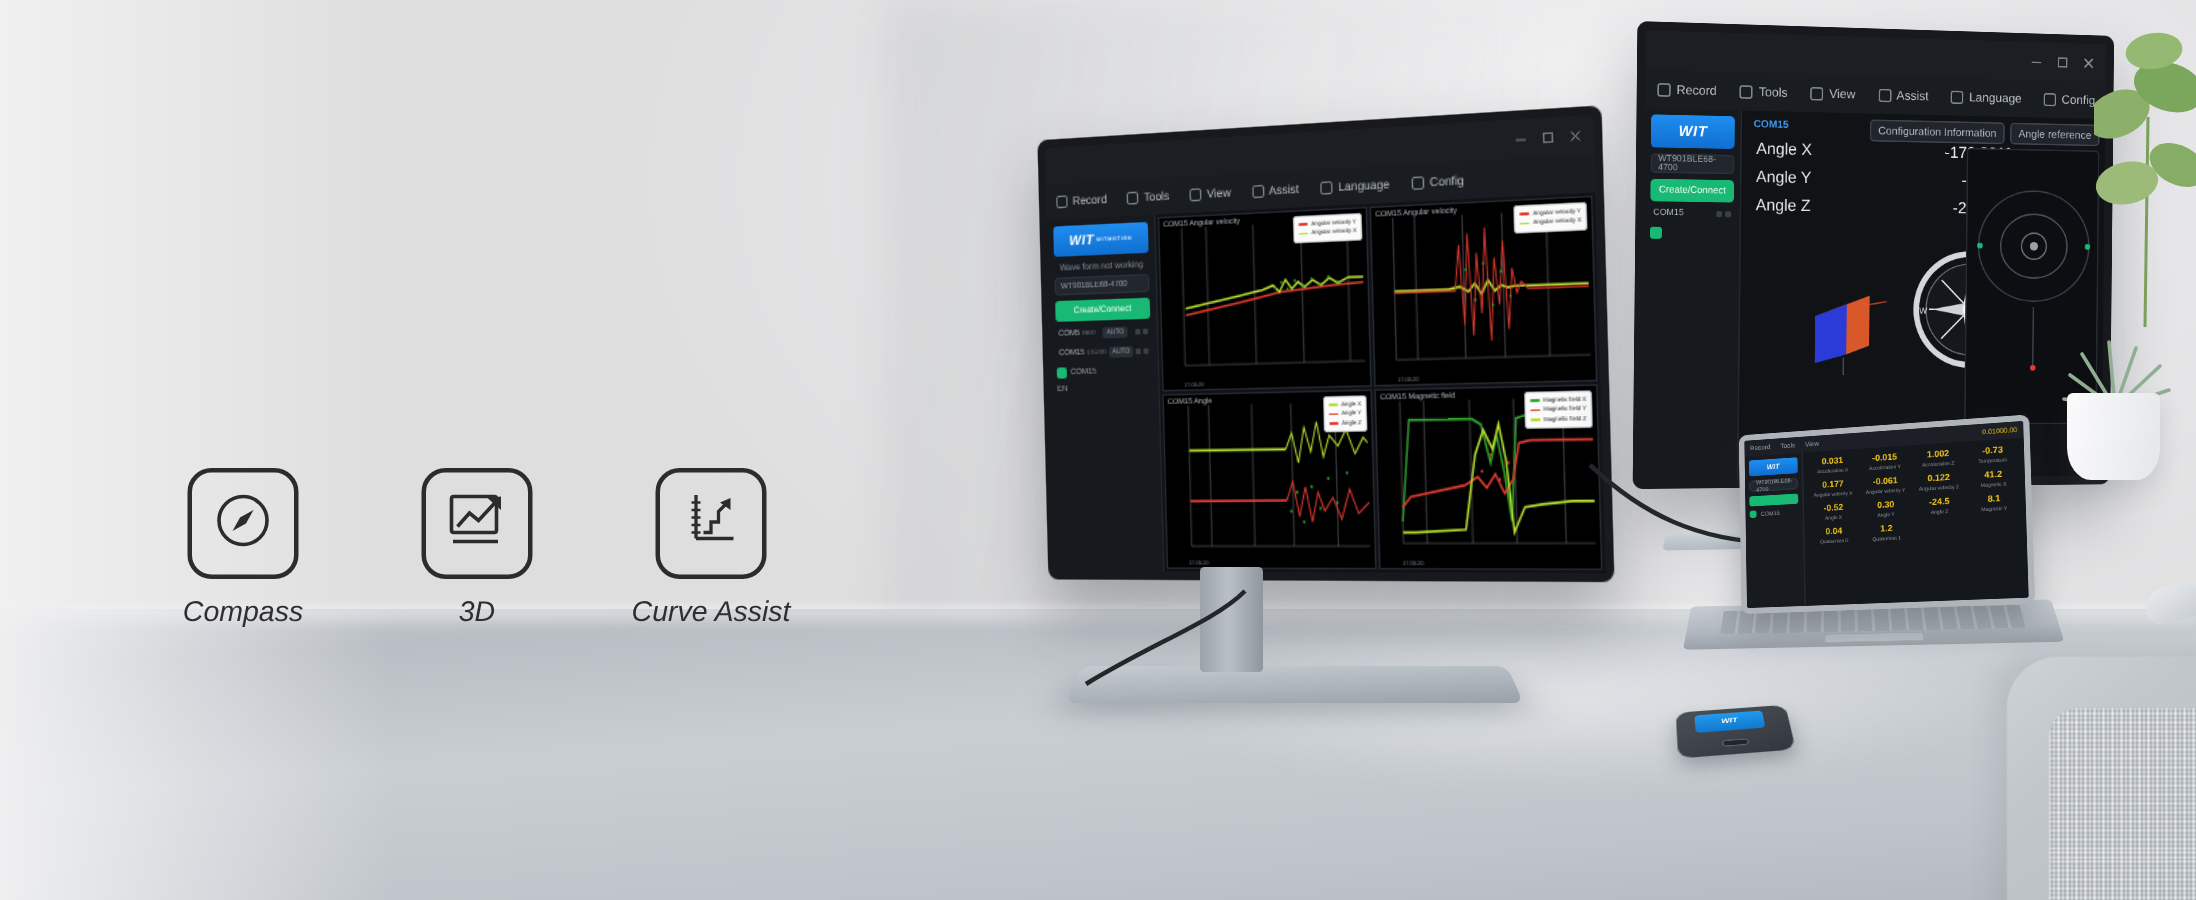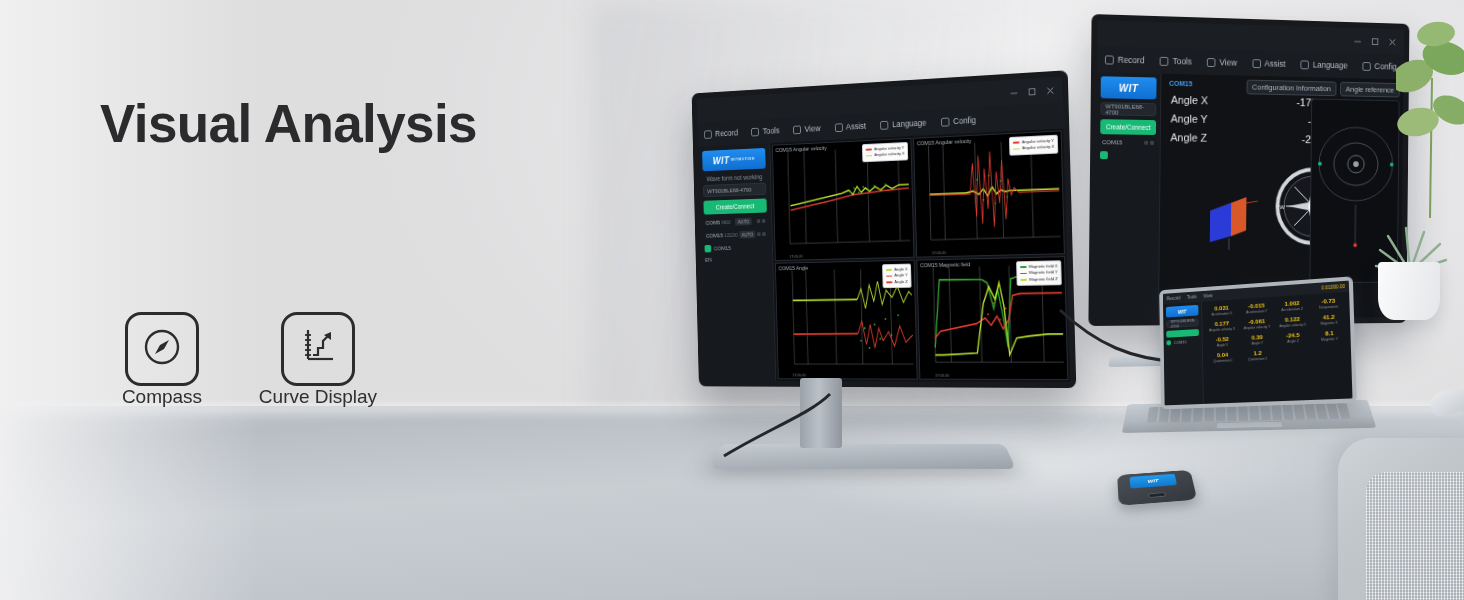--- a/index.html
+++ b/index.html
@@ -53,21 +53,21 @@
     margin-top: 14px; font-size: 29px; line-height: 1.28; color: #343437; font-weight: 400;
     letter-spacing: -0.2px; max-width: 500px;
   }
 
   .features { position: absolute; left: 98px; top: 312px; display: flex; gap: 28px; z-index: 20; }
   .feature { width: 128px; display: flex; flex-direction: column; align-items: center; }
   .feat-box {
     width: 74px; height: 74px; border: 3px solid #2c2c2e; border-radius: 16px;
     display: flex; align-items: center; justify-content: center; background: transparent;
   }
-  .feat-label { font-size: 19px; color: #2f2f31; white-space: nowrap; }
+  .feat-label { margin-top: 12px; font-size: 19px; color: #2f2f31; white-space: nowrap; font-style: italic; }
   .feature:nth-child(2) .feat-label { font-size: 19px; }
 
   
   .mon { position: absolute; }
 
   
   #mon-left {
     left: 652px; top: 70px; width: 420px; height: 318px;
     transform: perspective(1100px) rotateY(-13deg) rotateZ(-1.6deg);
     transform-origin: right center;
@@ -866,53 +866,65 @@
   </div>
 
   <div class="mouse"></div>
   <div class="chair">
     <div class="chair-mesh"></div>
   </div>
 
   <div class="left-fade"></div>
 
   <div class="copy">
-    <div class="headline">Visual Analysis</div>
   </div>
 
   <div class="features">
     <div class="feature">
       <div class="feat-box">
         <span>
           <svg width="42" height="42" viewBox="0 0 42 42">
             <circle cx="21" cy="21" r="16" fill="none" stroke="#2c2c2e" stroke-width="2.4"></circle>
             <polygon points="28,14 23,23 14,28 19,19" fill="#2c2c2e"></polygon>
           </svg>
         </span>
       </div>
       <div class="feat-label">Compass</div>
     </div>
 
+    <div class="feature">
+      <div class="feat-box">
+        <span>
+          <svg width="44" height="42" viewBox="0 0 44 42">
+            <rect x="5" y="5" width="30" height="24" fill="none" stroke="#2c2c2e" stroke-width="2.4" rx="1.5"></rect>
+            <polyline points="9,25 17,16 23,21 36,7" fill="none" stroke="#2c2c2e" stroke-width="2.4"></polyline>
+            <polygon points="38,5 38,14 29,6" fill="#2c2c2e"></polygon>
+            <line x1="6" y1="35" x2="36" y2="35" stroke="#2c2c2e" stroke-width="2.4"></line>
+          </svg>
+        </span>
+      </div>
+      <div class="feat-label">3D</div>
+    </div>
 
     <div class="feature">
       <div class="feat-box">
         <span>
           <svg width="42" height="42" viewBox="0 0 42 42">
             <line x1="11" y1="4" x2="11" y2="33" stroke="#2c2c2e" stroke-width="2.2"></line>
             <line x1="11" y1="33" x2="36" y2="33" stroke="#2c2c2e" stroke-width="2.2"></line>
             <g stroke="#2c2c2e" stroke-width="1.8">
               <line x1="8" y1="9" x2="14" y2="9"></line>
                 <line x1="8" y1="14" x2="14" y2="14"></line>
               <line x1="8" y1="19" x2="14" y2="19"></line>
                 <line x1="8" y1="24" x2="14" y2="24"></line>
               <line x1="8" y1="29" x2="14" y2="29"></line>
             </g>
             <polyline points="16,29 21,29 21,22 26,22 26,15 31,10" fill="none" stroke="#2c2c2e" stroke-width="2.2"></polyline>
             <polygon points="34,6 34,14 27,9" fill="#2c2c2e"></polygon>
           </svg>
         </span>
       </div>
-      <div class="feat-label">Curve Display</div>
+      <div class="feat-label">Curve Assist</div>
     </div>
   </div>
 
 
 </div>
 
 </body></html>

